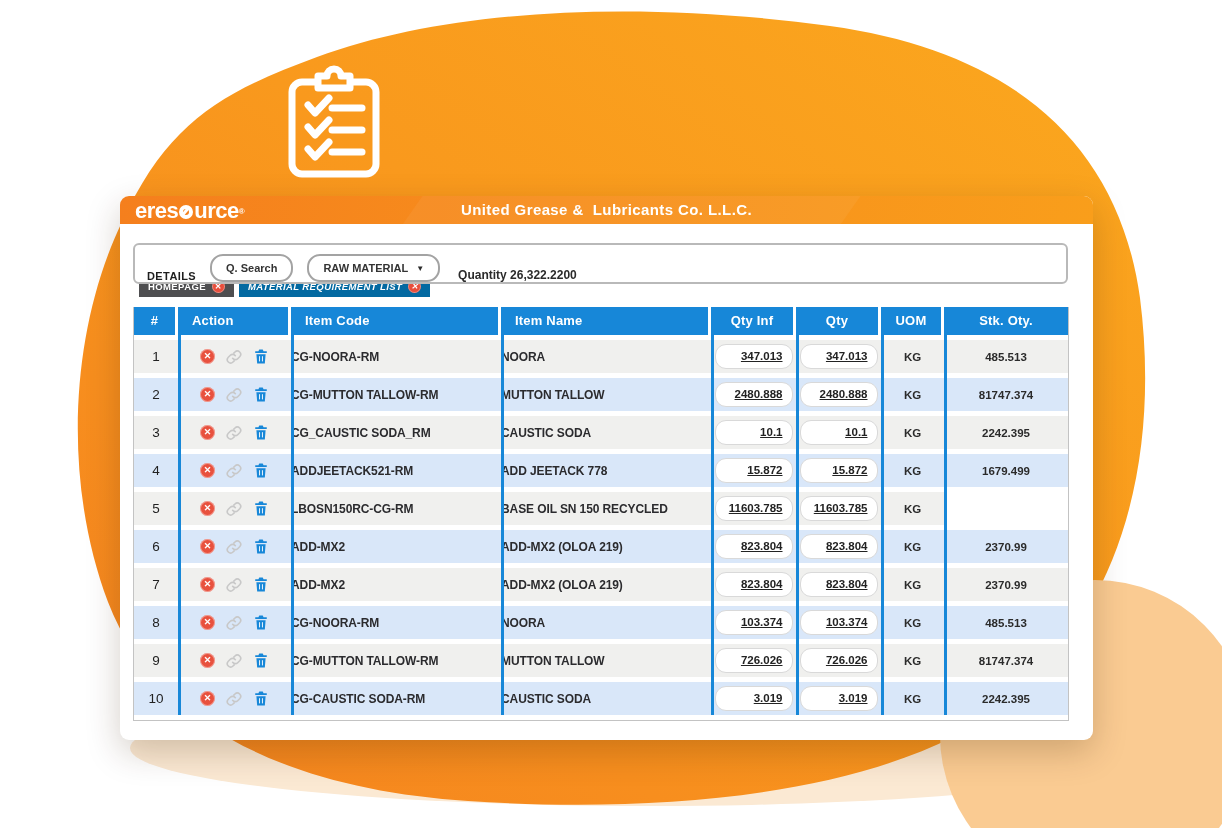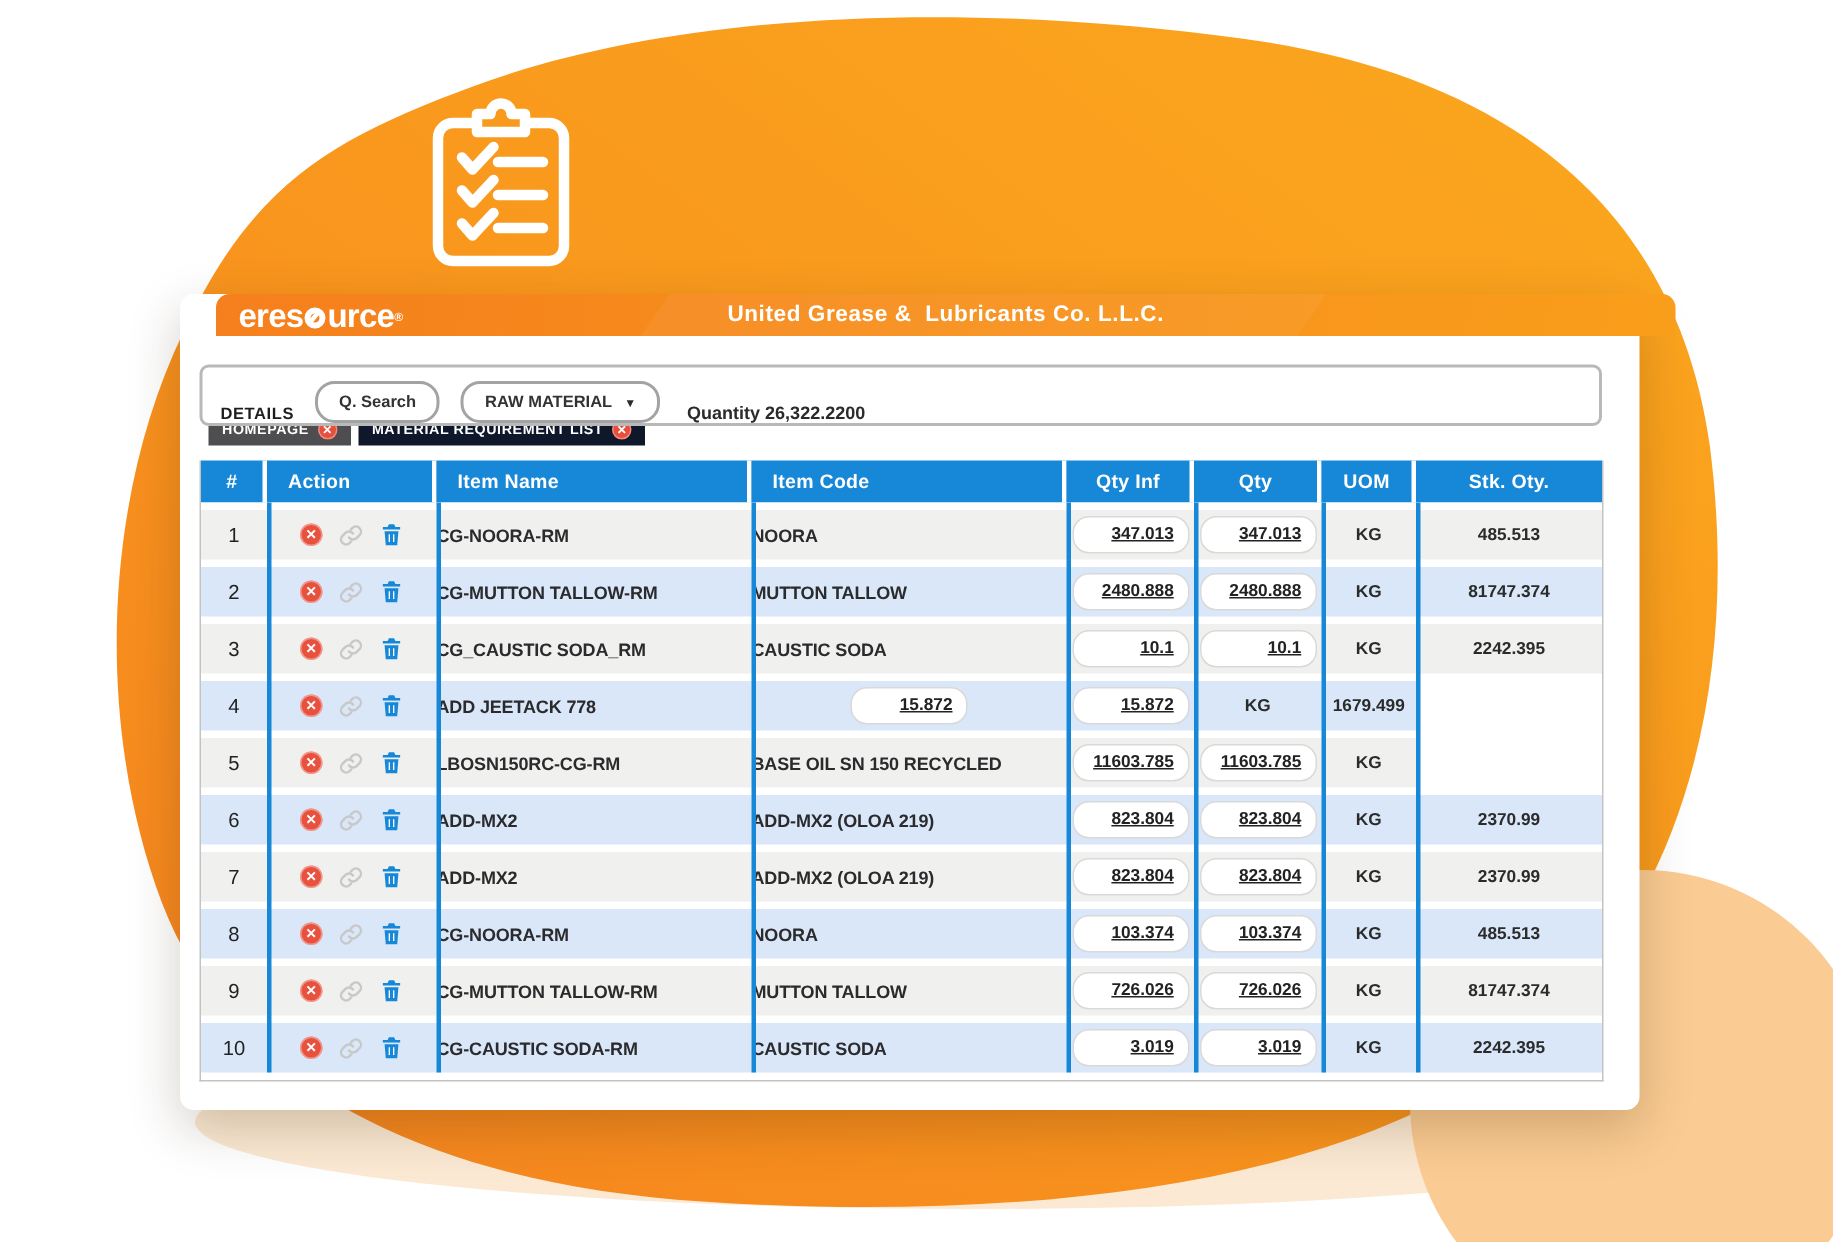--- a/index.html
+++ b/index.html
@@ -13,41 +13,41 @@
   
   .hero-icon { position:absolute; left:284px; top:62px; }
 
   
   .card { position:absolute; left:120px; top:196px; width:973px; height:544px;
           background:#fff; border-radius:9px; box-shadow:0 12px 34px rgba(60,30,0,.22); }
 
   
   .titlebar { position:absolute; left:0; top:0; width:100%; height:28px;
               background:linear-gradient(100deg,#F57F1D 0%, #F78E1C 45%, #F99E1B 100%);
-              border-radius:9px 9px 0 0; overflow:hidden;margin-left:24px; }
+              border-radius:9px 9px 0 0; overflow:hidden; }
   .titlebar::before { content:""; position:absolute; left:30%; top:-20px; width:45%; height:70px;
               background:rgba(255,255,255,.05); transform:skewX(-35deg); }
   .logo { position:absolute; left:15px; top:1px; color:#fff; font-size:22px; font-weight:700;
           letter-spacing:-.5px; line-height:27px; white-space:nowrap; }
   .logo-o { display:inline-block; width:14px; height:14px; border:4px solid #fff; border-radius:50%;
             position:relative; top:1px; margin:0 1px; }
   .logo-o::after { content:""; position:absolute; left:1px; top:-2px; width:3px; height:9px;
             background:#fff; transform:rotate(40deg); border-radius:2px; }
   .logo-reg { font-size:8px; vertical-align:top; position:relative; top:1px; }
   .bar-title { position:absolute; left:0; right:0; top:0; height:28px; line-height:28px;
                text-align:center; color:#fff; font-size:15px; font-weight:700;
                letter-spacing:.4px; white-space:pre; }
 
   
   .tabs { position:absolute; left:19px; top:40px; display:flex; gap:5px; }
   .tab { height:21px; display:flex; align-items:center; gap:6px; padding:0 9px;
          border-radius:4px 4px 0 0; font-size:9.5px; font-weight:700; letter-spacing:.4px;
          color:#fff; cursor:pointer;margin-top:40px; }
   .tab-dark { background:#4E4E50; }
-  .tab-blue { background:#0f172a; }
+  .tab-blue { background:#0369a1;font-style:italic; }
   .tab-x { width:13px; height:13px; border-radius:50%; background:#E84E3C;
            color:#fff; font-size:8px; line-height:13px; text-align:center; font-weight:700;
            box-shadow:inset 0 0 0 1px rgba(255,255,255,.35); }
 
   
   .details { position:absolute; left:13px; top:47px; width:935px; height:41px;
              border:2px solid #b9b9b9; border-radius:6px; background:#fff;
              display:flex; align-items:flex-end; padding:0 12px; gap:14px; }
   .details-label { font-size:11px; font-weight:700; color:#1e1e1e; letter-spacing:.4px; }
   .pill-btn { height:24px; display:flex; align-items:center; gap:8px; padding:12px 14px;
@@ -150,22 +150,22 @@
         <span>RAW MATERIAL</span>
         <span class="dd-arrow">▼</span>
       </div>
       <span class="qty-total">Quantity 26,322.2200</span>
     </div>
 
     <div class="tbl">
       <div class="thead">
         <div class="th c-center">#</div>
         <div class="th c-left">Action</div>
+        <div class="th c-left">Item Code</div>
         <div class="th c-left">Item Name</div>
-        <div class="th c-left">Item Code</div>
         <div class="th c-center">Qty Inf</div>
         <div class="th c-center">Qty</div>
         <div class="th c-center">UOM</div>
         <div class="th c-center">Stk. Oty.</div>
       </div>
       <div class="tbody">
 
   <div class="trow">
     <div class="c c-num">1</div>
     <div class="c c-action">
@@ -267,20 +267,21 @@
         </svg>
       </span>
       <span class="ic-trash">
         <svg width="14" height="15" viewBox="0 0 24 26">
           <path fill="#1787D8" d="M9 1h6l1.5 3H22v3H2V4h5.5L9 1z"></path>
           <path fill="#1787D8" d="M4 9h16l-1.4 16H5.4L4 9z"></path>
           <path stroke="#ffffff" stroke-width="1.6" d="M9.5 12.5v9M14.5 12.5v9"></path>
         </svg>
       </span>
     </div>
+    <div class="c c-code">ADDJEETACK521-RM</div>
     <div class="c c-name">ADD JEETACK 778</div>
     <div class="c c-qty">
               <span class="pill">15.872</span>
             </div>
     <div class="c c-qty">
               <span class="pill">15.872</span>
             </div>
     <div class="c c-uom">KG</div>
     <div class="c c-stk">1679.499</div>
   </div>

